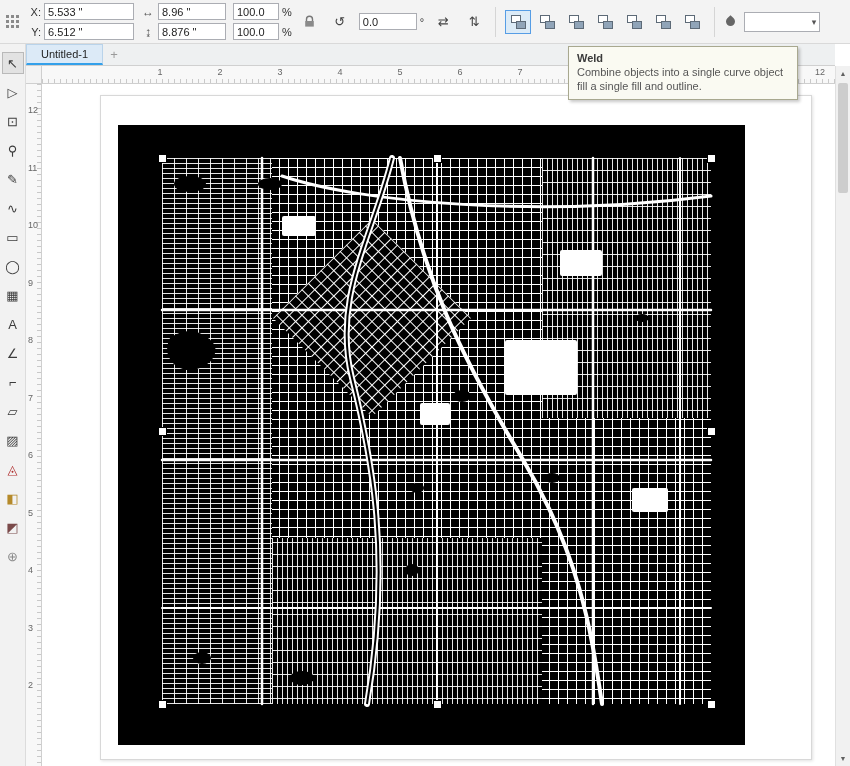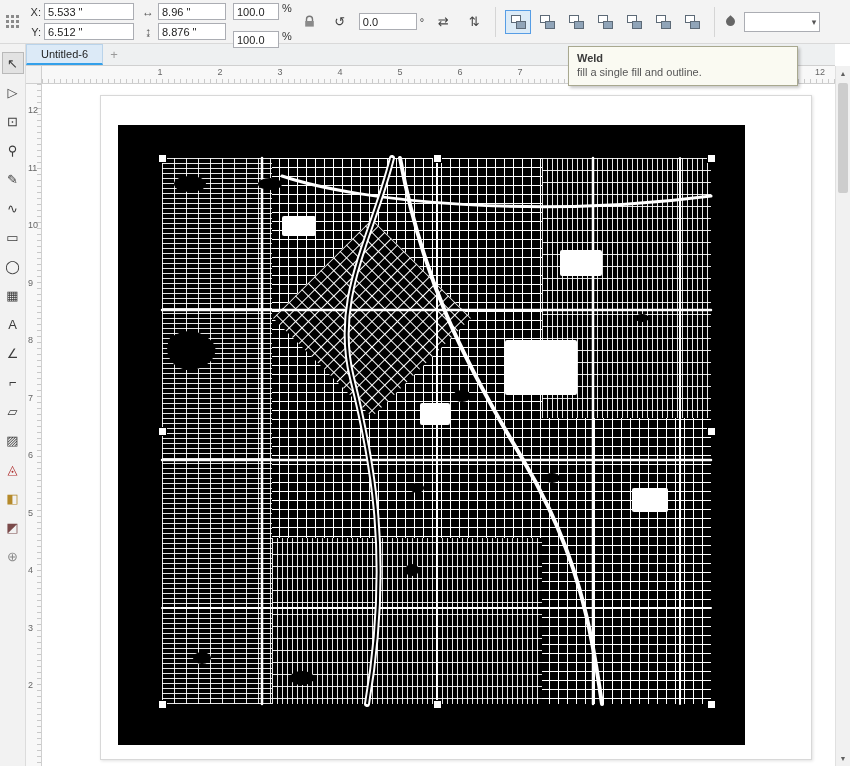--- a/index.html
+++ b/index.html
@@ -10,21 +10,21 @@
   #property-bar{position:absolute;left:0;top:0;width:850px;height:44px;background:#f3f3f3;
     border-bottom:1px solid #d9d9d9;display:flex;align-items:center;gap:7px;
     padding-left:6px;box-sizing:border-box;z-index:10;}
   .origin{display:grid;grid-template-columns:repeat(3,3px);grid-gap:2px;margin-right:2px;}
   .origin i{width:3px;height:3px;background:#8a8a8a;}
   .col{display:flex;flex-direction:column;gap:3px;}
   .row{display:flex;align-items:center;gap:3px;}
   .lbl{width:13px;text-align:right;color:#333;}
   input.field{height:15px;border:1px solid #abadb3;font:11px "Liberation Sans",sans-serif;
     padding:0 3px;background:#fff;color:#222;}
-  .w84{width:82px;}.w62{width:60px;}.w40{width:38px;margin-top:8px;}.w52{width:50px;}
+  .w84{width:82px;}.w62{width:60px;}.w40{width:38px;}.w52{width:50px;}
   .icon-sym{width:14px;text-align:center;color:#555;font-size:12px;line-height:12px;}
   .unit{color:#333;}
   button.tbtn{height:24px;min-width:24px;border:1px solid transparent;background:transparent;
     display:flex;align-items:center;justify-content:center;font-size:13px;color:#444;padding:0;cursor:default;}
   .lockbox{width:22px;height:34px;display:flex;align-items:center;justify-content:center;}
   .sep{width:1px;height:30px;background:#d5d5d5;margin:0 2px;}
   #shaping-group{display:flex;gap:3px;align-items:center;}
   .shape-btn{position:relative;width:26px;height:24px;border:1px solid transparent;background:transparent;padding:0;}
   .shape-btn.hover{background:#dcebf7;border-color:#569de5;}
   .sq{position:absolute;width:10px;height:8px;box-sizing:border-box;}
@@ -197,21 +197,21 @@
 
     <span class="droplet"></span>
     <div class="dropdown">
       <span class="dd-value"></span>
       <span class="arrow">▾</span>
     </div>
   </div>
 
   <div id="tab-bar">
     <div class="doc-tab">
-      <span>Untitled-6</span>
+      <span>Untitled-1</span>
     </div>
     <div class="new-tab">+</div>
   </div>
 
   <div id="ruler-corner"></div>
   <div id="h-ruler">
       <span class="rnum" style="left: 118px;">1</span>
       <span class="rnum" style="left: 178px;">2</span>
       <span class="rnum" style="left: 238px;">3</span>
       <span class="rnum" style="left: 298px;">4</span>
@@ -334,16 +334,17 @@
     </div>
 
   <div id="scrollbar">
     <div class="sb-arrow" id="sb-up">▲</div>
     <div id="sb-thumb"></div>
     <div class="sb-arrow" id="sb-down">▼</div>
   </div>
 
   <div id="tooltip">
     <div class="tt-title">Weld</div>
+    <div class="tt-line">Combine objects into a single curve object</div>
     <div class="tt-line">fill a single fill and outline.</div>
   </div>
 
 </div>
 
 </body></html>

